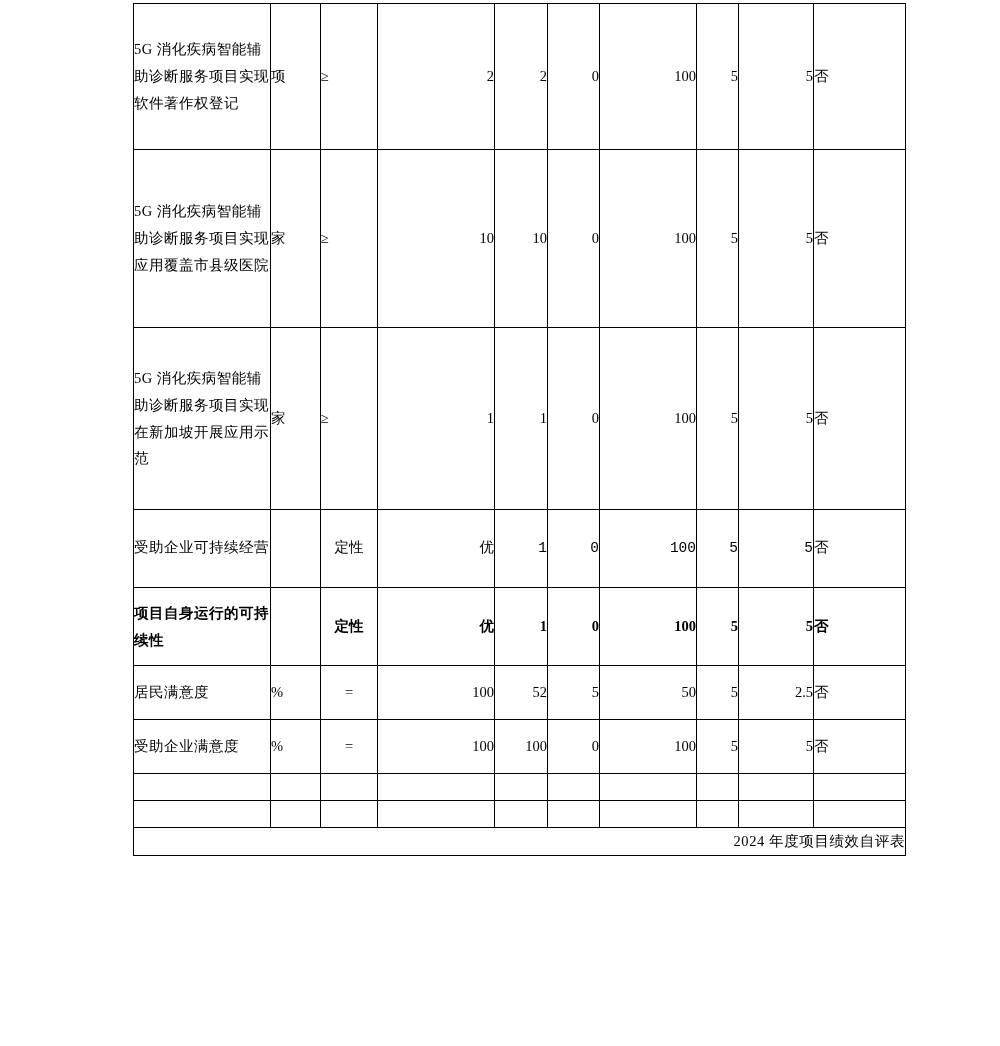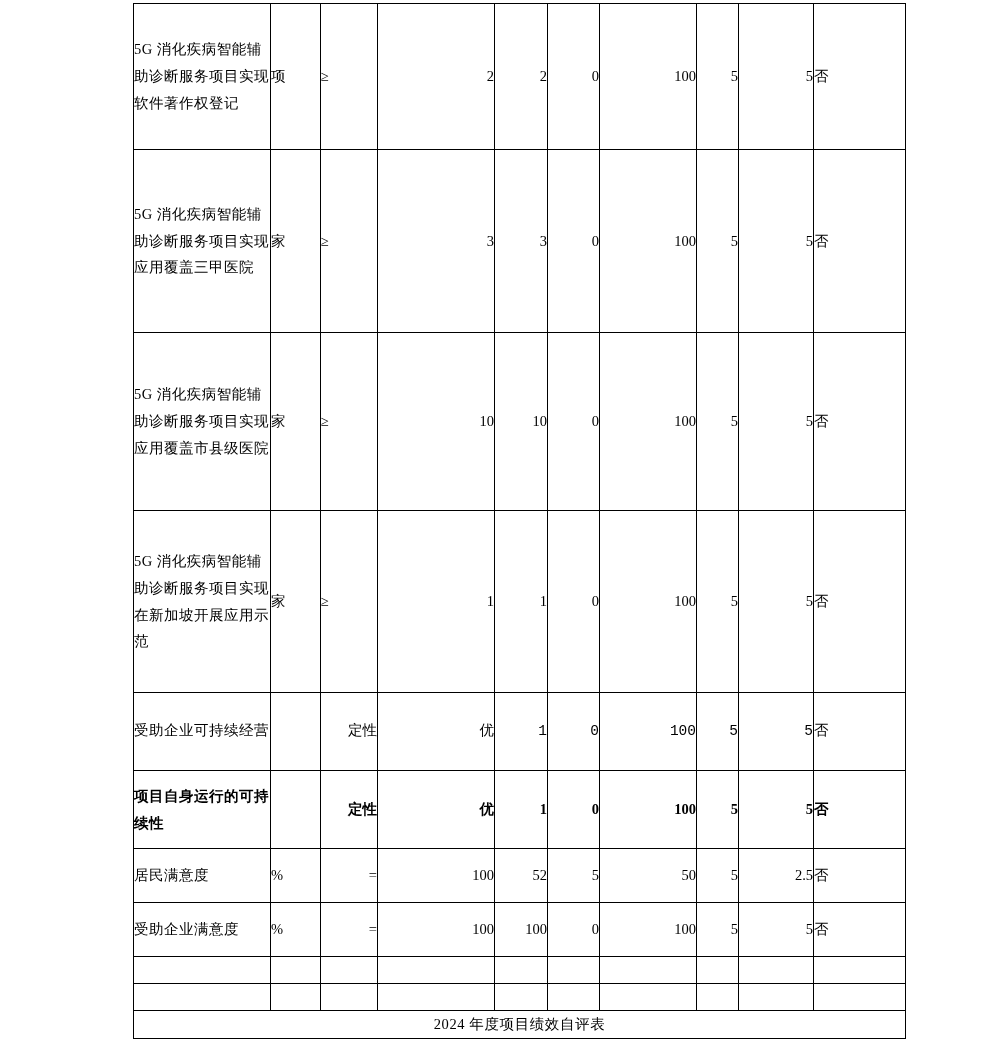--- a/index.html
+++ b/index.html
@@ -61,32 +61,32 @@
     padding-left: 6px;
     text-align: left;
     font-size: 15px;
   }
   .cell-num-r {
     text-align: right;
     padding-right: 8px;
     font-size: 14.5px;
   }
   .cell-num-c {
-    text-align: right;
+    text-align: center;
     font-size: 14.5px;
     margin-top: 12px;
   }
   .cell-rem {
     padding-left: 2px;
     text-align: left;
     font-size: 14.5px;
   }
   .cell-blank { height: 26px; }
   .footer-row td {
-    text-align: center;
+    text-align: right;
     font-size: 15px;
     padding: 8px 0 6px 0;
     letter-spacing: 0.6px;
   }
   .h-1 { height: 146px; }
   .h-2 { height: 183px; }
   .h-3 { height: 178px; }
   .h-4 { height: 182px; }
   .h-5 { height: 78px; font-family: Liberation Mono, monospace; }
   .h-6 { height: 78px; font-weight: bold; }
@@ -117,32 +117,20 @@
         <td class="cell-unit">项</td>
         <td class="cell-sym">≥</td>
         <td class="cell-num-r">2</td>
         <td class="cell-num-r">2</td>
         <td class="cell-num-r">0</td>
         <td class="cell-num-r">100</td>
         <td class="cell-num-r">5</td>
         <td class="cell-num-r">5</td>
         <td class="cell-rem">否</td>
       </tr>
-      <tr class="h-2">
-        <td class="cell-name">5G 消化疾病智能辅助诊断服务项目实现应用覆盖三甲医院</td>
-        <td class="cell-unit">家</td>
-        <td class="cell-sym">≥</td>
-        <td class="cell-num-r">3</td>
-        <td class="cell-num-r">3</td>
-        <td class="cell-num-r">0</td>
-        <td class="cell-num-r">100</td>
-        <td class="cell-num-r">5</td>
-        <td class="cell-num-r">5</td>
-        <td class="cell-rem">否</td>
-      </tr>
       <tr class="h-3">
         <td class="cell-name">5G 消化疾病智能辅助诊断服务项目实现应用覆盖市县级医院</td>
         <td class="cell-unit">家</td>
         <td class="cell-sym">≥</td>
         <td class="cell-num-r">10</td>
         <td class="cell-num-r">10</td>
         <td class="cell-num-r">0</td>
         <td class="cell-num-r">100</td>
         <td class="cell-num-r">5</td>
         <td class="cell-num-r">5</td>

